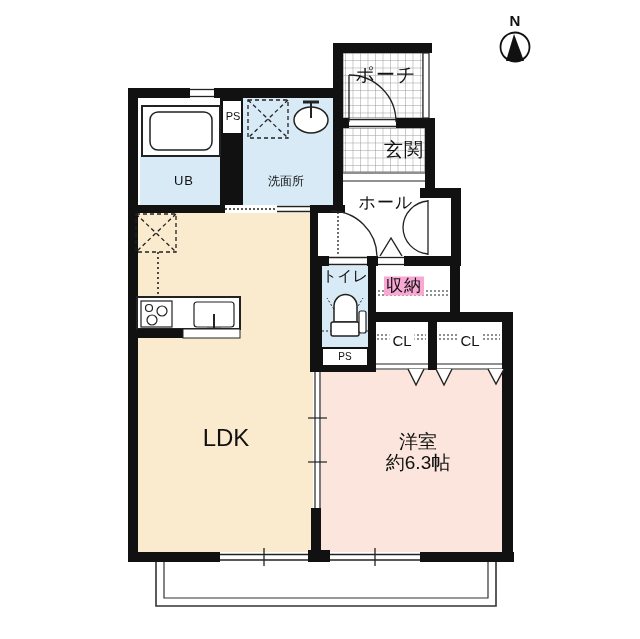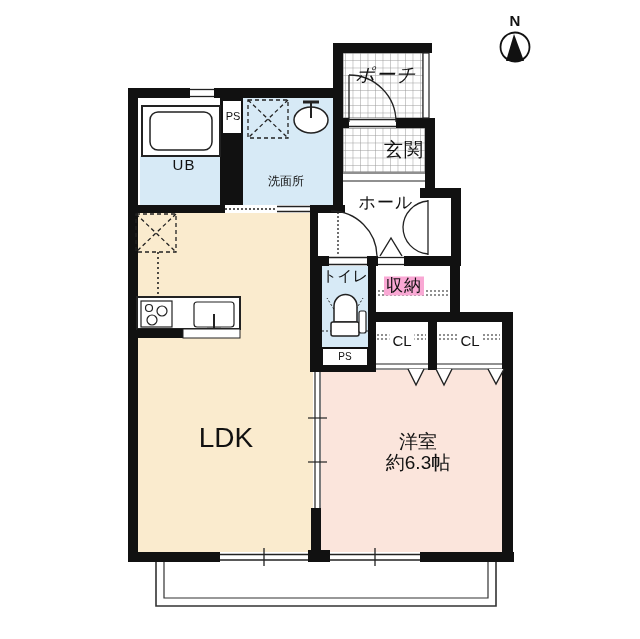--- a/index.html
+++ b/index.html
@@ -6,32 +6,32 @@
   .plan{
     position:relative;width:640px;height:639px;overflow:hidden;
     background:#fff;font-family:"Liberation Sans",sans-serif;color:#111;
   }
   .plan svg{position:absolute;left:0;top:0;}
   .lbl{
     position:absolute;transform:translate(-50%,-50%);
     white-space:nowrap;line-height:1.12;text-align:center;color:#111;
     letter-spacing:1px;
   }
-  #lbl-porch{left:386px;top:75px;font-size:19px;font-style:italic;}
+  #lbl-porch{left:386px;top:75px;font-size:19px;}
   #lbl-genkan{left:404px;top:150px;font-size:19px;}
   #lbl-washroom{left:286px;top:182px;font-size:12px;letter-spacing:0;}
-  #lbl-ub{left:184px;top:165px;font-size:15px;}
+  #lbl-ub{left:184px;top:181px;font-size:13px;}
   #lbl-ps-top{left:233px;top:116px;font-size:11px;letter-spacing:0;}
   #lbl-hall{left:386px;top:203px;font-size:17px;text-align:right;}
   #lbl-toilet{left:345px;top:276px;font-size:15px;letter-spacing:0;}
   #lbl-storage{left:404px;top:286px;font-size:17px;background:#f9a8d4;padding:0 2px;}
   #lbl-cl1{left:402px;top:341px;font-size:15px;background:#fff;padding:0 3px;letter-spacing:0;}
   #lbl-cl2{left:470px;top:341px;font-size:15px;background:#fff;padding:0 3px;letter-spacing:0;}
   #lbl-ps-bottom{left:345px;top:357px;font-size:10px;letter-spacing:0;}
-  #lbl-ldk{left:226px;top:438px;font-size:28px;letter-spacing:0;}
+  #lbl-ldk{left:226px;top:438px;font-size:24px;letter-spacing:0;}
   #lbl-bedroom{left:418px;top:452px;font-size:19px;letter-spacing:0;}
   #lbl-balcony{left:325px;top:581px;font-size:18px;}
   #lbl-n{left:515px;top:21px;font-size:15px;font-weight:bold;letter-spacing:0;}
 </style>
 </head>
 <body>
 
 <div class="plan">
 
 <svg viewBox="0 0 640 639" width="640" height="639">

